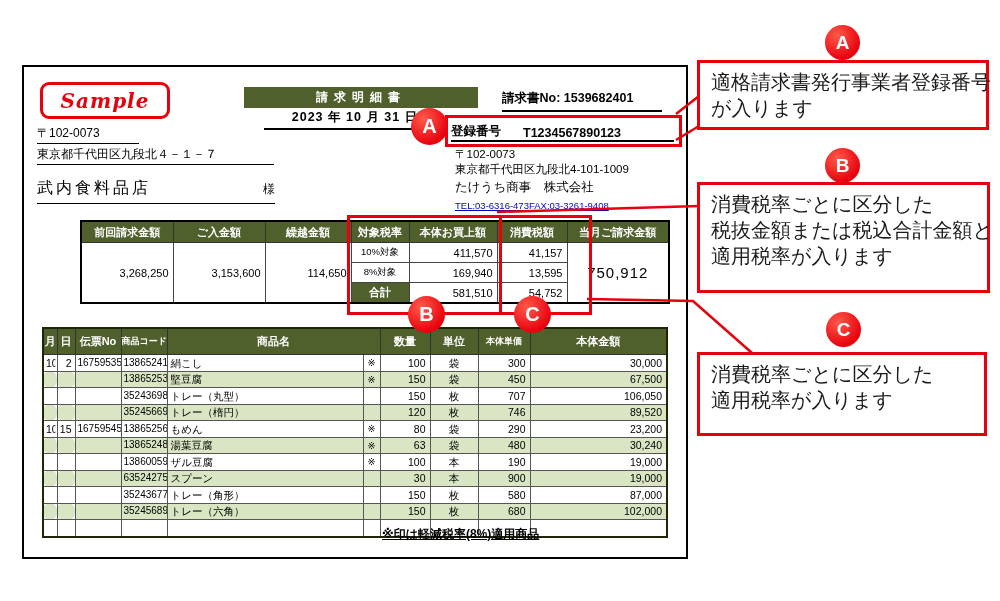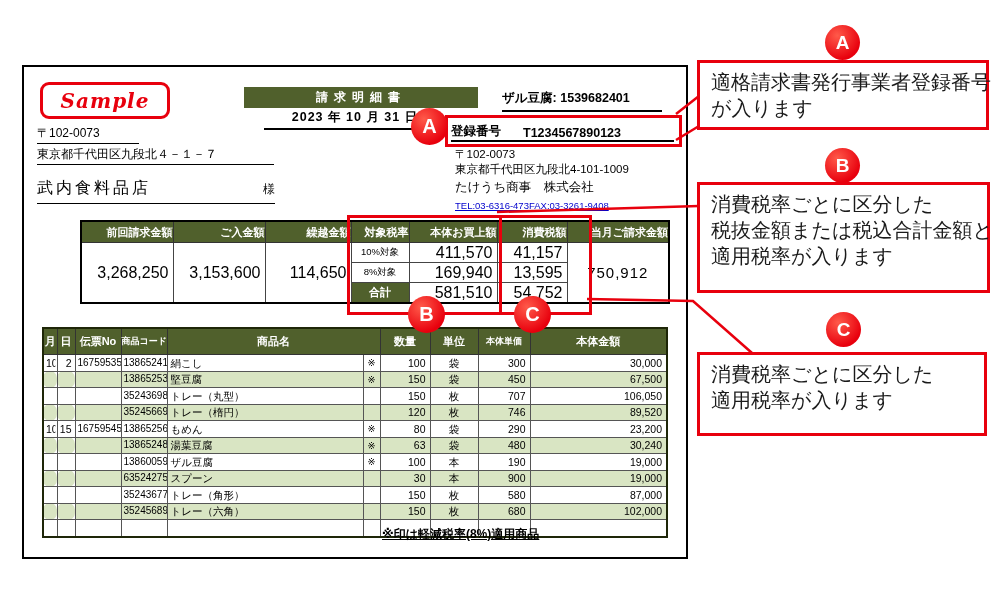--- a/index.html
+++ b/index.html
@@ -54,23 +54,23 @@
     display:flex;justify-content:space-between;align-items:baseline;
   }
   .bill-name .name{font-size:16px;letter-spacing:3px;white-space:nowrap;}
   .bill-name .honorific{font-size:12px;}
 
   
   table{border-collapse:collapse;table-layout:fixed;}
   .sum{left:56px;top:153px;width:588px;border:2px solid #000;}
   .sum th{
     background:var(--green_dark);color:#fff;font-size:11px;font-weight:bold;
-    border:1px solid #333;height:20px;padding:0;letter-spacing:0px;white-space:nowrap;text-align:right;
-  }
-  .sum td{border:1px solid #444;height:19px;padding:0 4px;font-size:16px;background:#fff;white-space:nowrap;}
+    border:1px solid #333;height:20px;padding:0;letter-spacing:0px;white-space:nowrap;
+  }
+  .sum td{border:1px solid #444;height:19px;padding:0 4px;font-size:11px;background:#fff;white-space:nowrap;}
   .sum td.num{text-align:right;}
   .sum td.rate{font-size:9.5px;text-align:center;padding:0 1px;}
   .sum td.rate-total{
     background:var(--green_dark);color:#fff;font-weight:bold;font-size:11px;text-align:center;
   }
   .sum td.cur{font-size:15px;text-align:center;letter-spacing:1px;}
 
   
   .det{left:18px;top:260px;width:624px;border:2px solid #1e2608;}
   .det th{
@@ -129,21 +129,21 @@
   <div class="abs stamp">
     <span>Sample</span>
   </div>
 
   <div class="abs title-bar">
     <span>請求明細書</span>
   </div>
   <div class="abs date-line">2023 年 10 月 31 日</div>
 
   <div class="abs invoice-no">
-    <span>ザル豆腐:</span>
+    <span>請求書No:</span>
     <span>1539682401</span>
   </div>
 
   <div class="abs marker m-doc" style="left:387px;top:41px;">
     <span>A</span>
   </div>
 
   <div class="abs reg-box">
     <div class="reg-inner">
       <span class="reg-label">登録番号</span>

